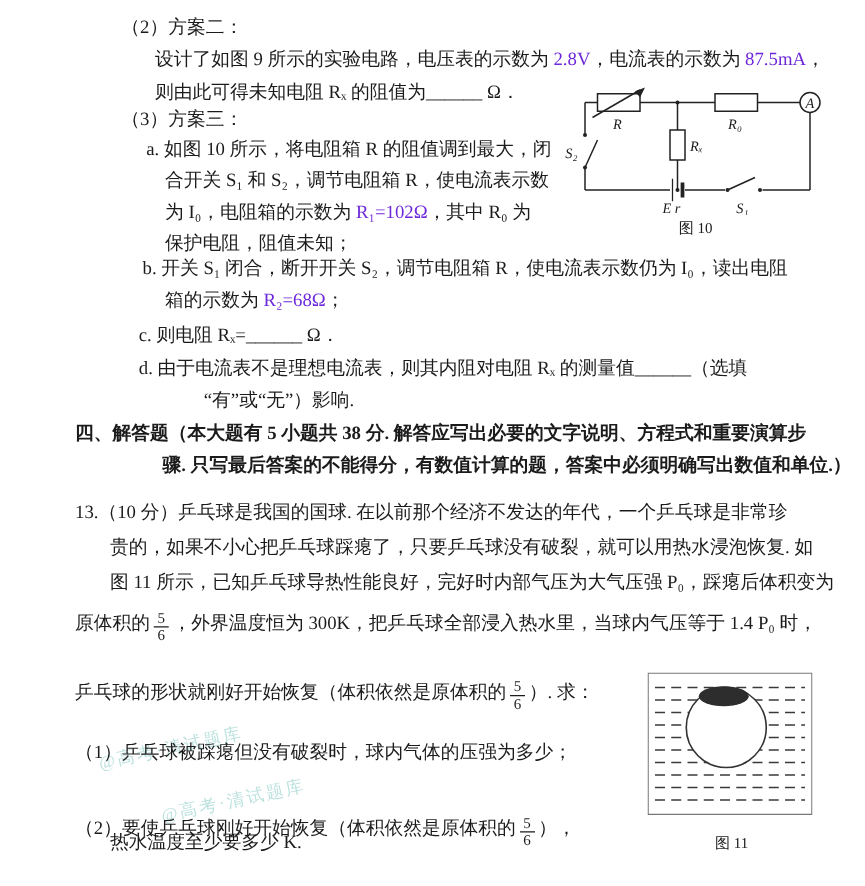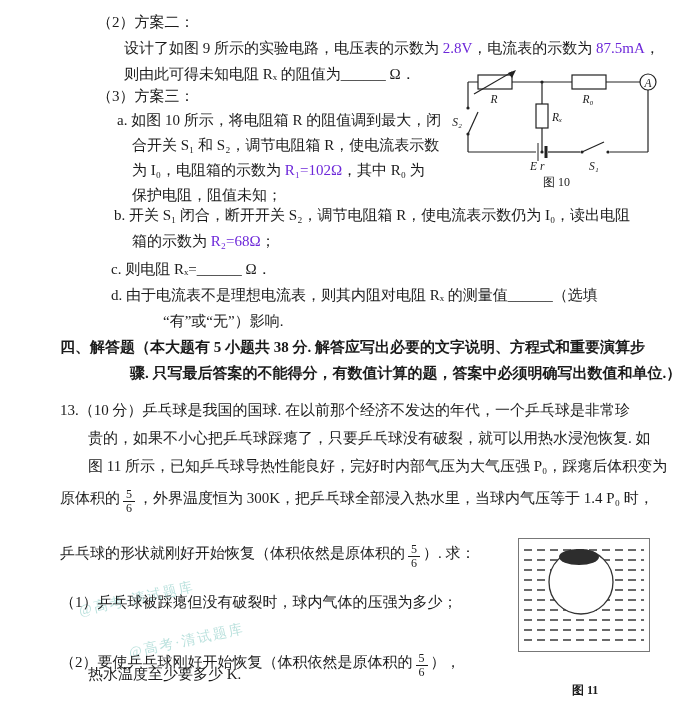--- a/index.html
+++ b/index.html
@@ -168,15 +168,15 @@
         <line x1="6" y1="62" x2="126" y2="62"></line>
         <line x1="6" y1="72" x2="126" y2="72"></line>
         <line x1="6" y1="82" x2="126" y2="82"></line>
         <line x1="6" y1="92" x2="126" y2="92"></line>
         <line x1="6" y1="102" x2="126" y2="102"></line>
       </g>
       <circle cx="63" cy="44" r="32" fill="#ffffff" stroke="#333" stroke-width="1.3"></circle>
       <ellipse cx="61" cy="19" rx="20" ry="8" fill="#2d2d2d"></ellipse>
     </svg>
   </div>
-  <div class="line cap" style="left:572px;top:680px;font-weight:bold;">图 11</div>
+  <div class="line cap" style="left:572px;top:664px;">图 11</div>
 
 </div>
 
 </body></html>

